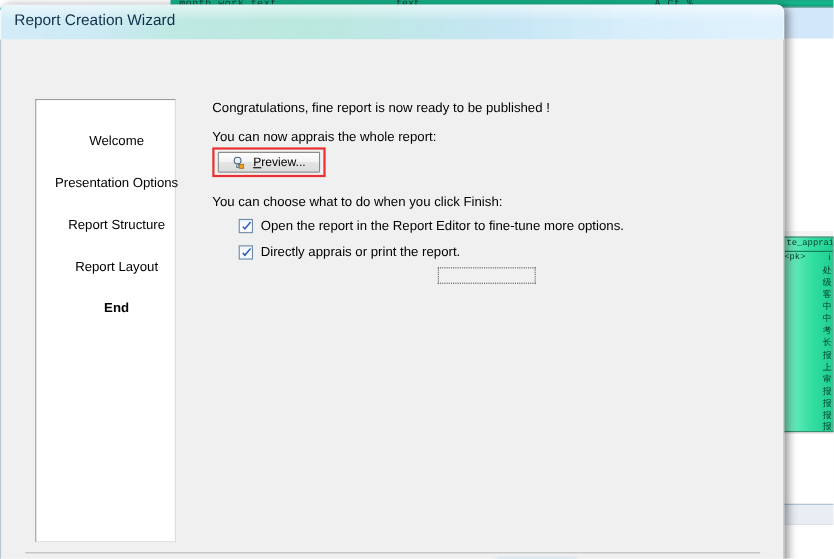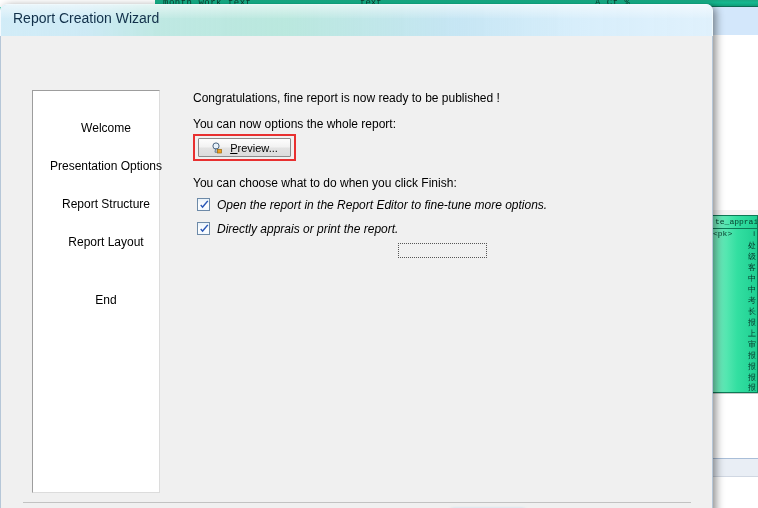--- a/index.html
+++ b/index.html
@@ -202,21 +202,21 @@
     border-bottom-color: #dcdcdc;
   }
   .step {
     position: absolute;
     left: 0; width: 146px;
     text-align: center;
     font-size: 12px;
     color: #000000;
     white-space: nowrap;
   }
-  .step.current { font-weight: normal; margin-top: 20px; }
+  .step.current { font-weight: bold; }
 
   .para {
     position: absolute;
     left: 0;
     font-size: 12px;
     color: #000000;
     white-space: nowrap;
   }
 
   .preview-highlight {
@@ -247,21 +247,21 @@
     pointer-events: none;
   }
   .preview-label {
     font-size: 11px;
     color: #000;
     white-space: nowrap;
   }
   .preview-label u { text-decoration: underline; }
 
   
-  .cbrow { position: absolute; left: 196px; display: flex; align-items: flex-start; gap: 7px; font-style: italic; }
+  .cbrow { position: absolute; left: 216px; display: flex; align-items: flex-end; gap: 7px; }
   .cbox {
     width: 13px; height: 13px;
     background: linear-gradient(to bottom, #e8f2fb 0%, #ffffff 55%, #f2f8fe 100%);
     border: 1px solid #6d8aa8;
     position: relative;
     flex: 0 0 auto;
   }
   .cbox svg { position: absolute; left: 1px; top: 1px; }
   .cblabel { font-size: 12px; color: #000; white-space: nowrap; }
 
@@ -360,21 +360,21 @@
 
       <div class="sidebar">
         <div class="step" style="top:30px">Welcome</div>
         <div class="step" style="top:68px">Presentation Options</div>
         <div class="step" style="top:106px">Report Structure</div>
         <div class="step" style="top:144px">Report Layout</div>
         <div class="step current" style="top:182px">End</div>
       </div>
 
       <div class="para" style="left:192px; top:55px">Congratulations, fine report is now ready to be published !</div>
-      <div class="para" style="left:192px; top:81px">You can now options the whole report:</div>
+      <div class="para" style="left:192px; top:81px">You can now apprais the whole report:</div>
 
       <div class="preview-highlight"></div>
       <div class="preview-btn">
         <span style="display:inline-flex">
           <svg width="12" height="12" viewBox="0 0 12 12">
             <circle cx="5" cy="4" r="3.1" fill="#e8f2fb" stroke="#4a6480" stroke-width="1"></circle>
             <path d="M4.6 6.6 L4 10.2 L6.4 10.2 L5.8 6.6 Z" fill="#dfe6ee" stroke="#4a6480" stroke-width=".8"></path>
             <rect x="6.5" y="7.4" width="4" height="3.6" fill="#f3a11e" stroke="#9a6a0d" stroke-width=".7"></rect>
           </svg>
         </span>

